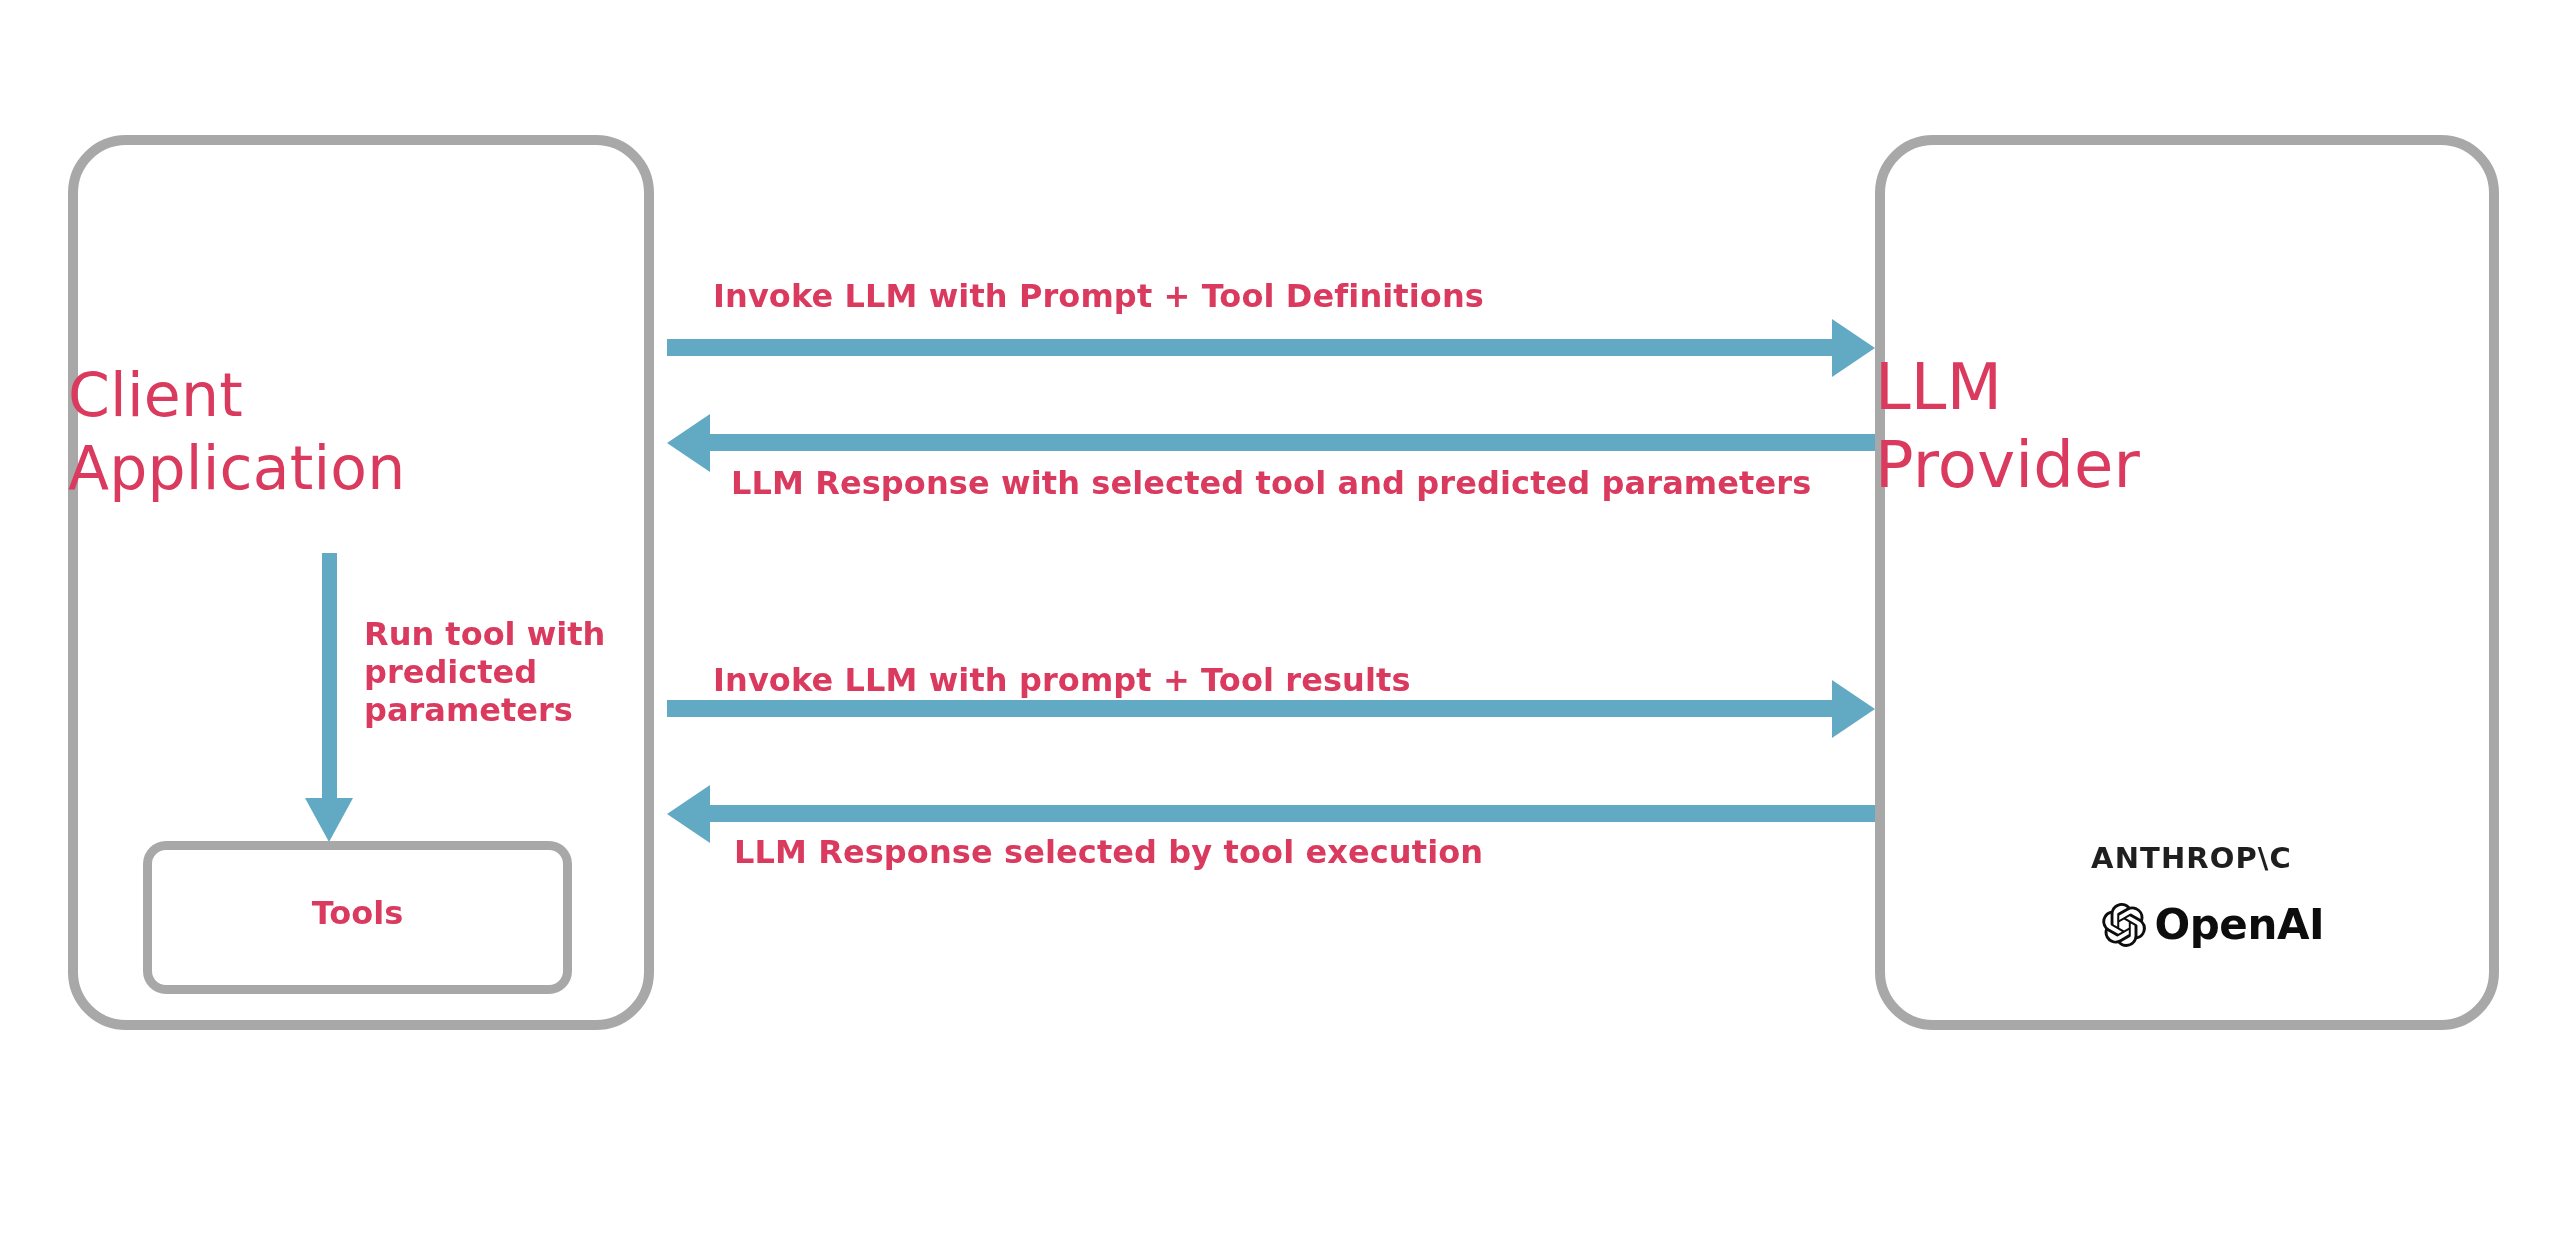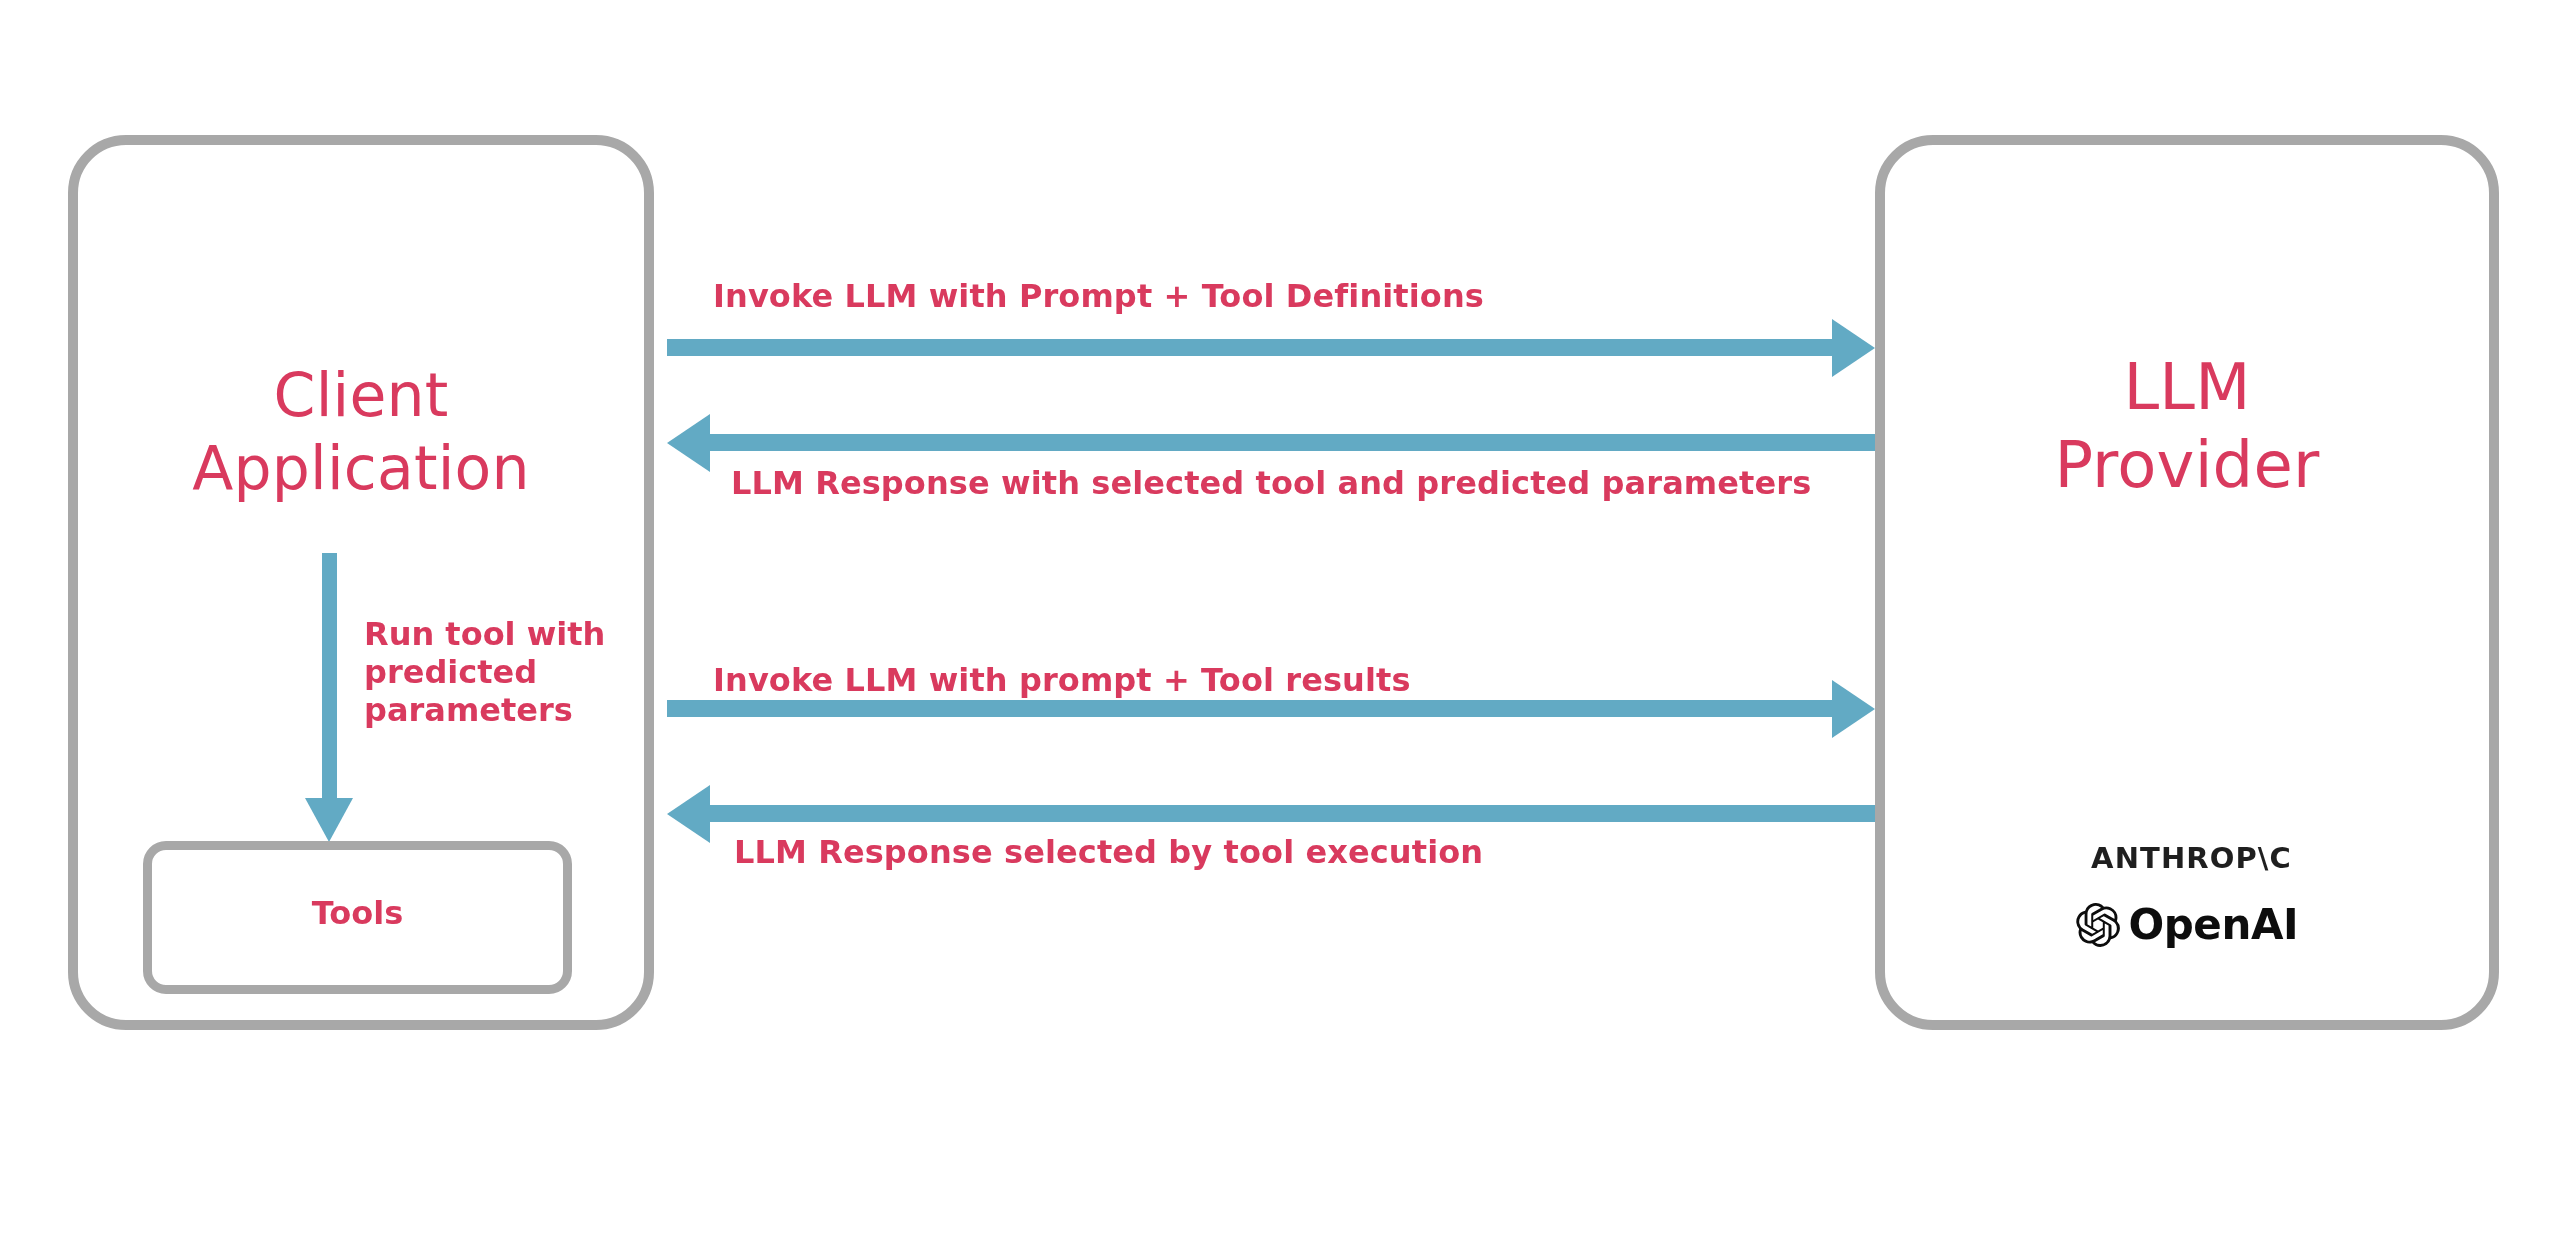--- a/index.html
+++ b/index.html
@@ -19,21 +19,20 @@
   #client-box{ left:68px; top:135px; width:586px; height:895px; border-radius:58px; }
   #provider-box{ left:1875px; top:135px; width:624px; height:895px; border-radius:58px; }
   #tools-box{ left:143px; top:841px; width:429px; height:153px; border-radius:23px; border-width:9.7px; }
 
   
   .box-title{
     position:absolute;
     color:#d93a5e;
     font-weight:400;
     line-height:1.22;
-    text-align:center;
     letter-spacing:0.2px;
     white-space:pre-line;
   }
   #client-title{ left:68px; top:359px; width:586px; font-size:60px; }
   #provider-title{ left:1875px; top:348px; width:624px; font-size:64px; }
 
   #tools-label{
     position:absolute;left:143px;top:894px;width:429px;
     text-align:center;color:#d93a5e;font-size:32px;font-weight:700;
   }
@@ -89,21 +88,21 @@
   }
 
   
   #anthropic-logo{
     position:absolute;left:1875px;top:841px;width:633px;
     text-align:center;color:#1f1f1f;font-size:29px;font-weight:700;
     letter-spacing:1.1px;
   }
   #openai-logo-row{
     position:absolute;left:1875px;top:903px;width:624px;
-    display:flex;align-items:center;justify-content:center;gap:8.7px;
+    display:flex;align-items:center;justify-content:center;gap:8.7px;padding-left:26px;
   }
   #openai-mark{ display:block; }
   #openai-wordmark{
     color:#0d0d0d;font-size:42px;font-weight:700;letter-spacing:-0.4px;
     line-height:1;
   }
 </style>
 </head>
 <body>
 

